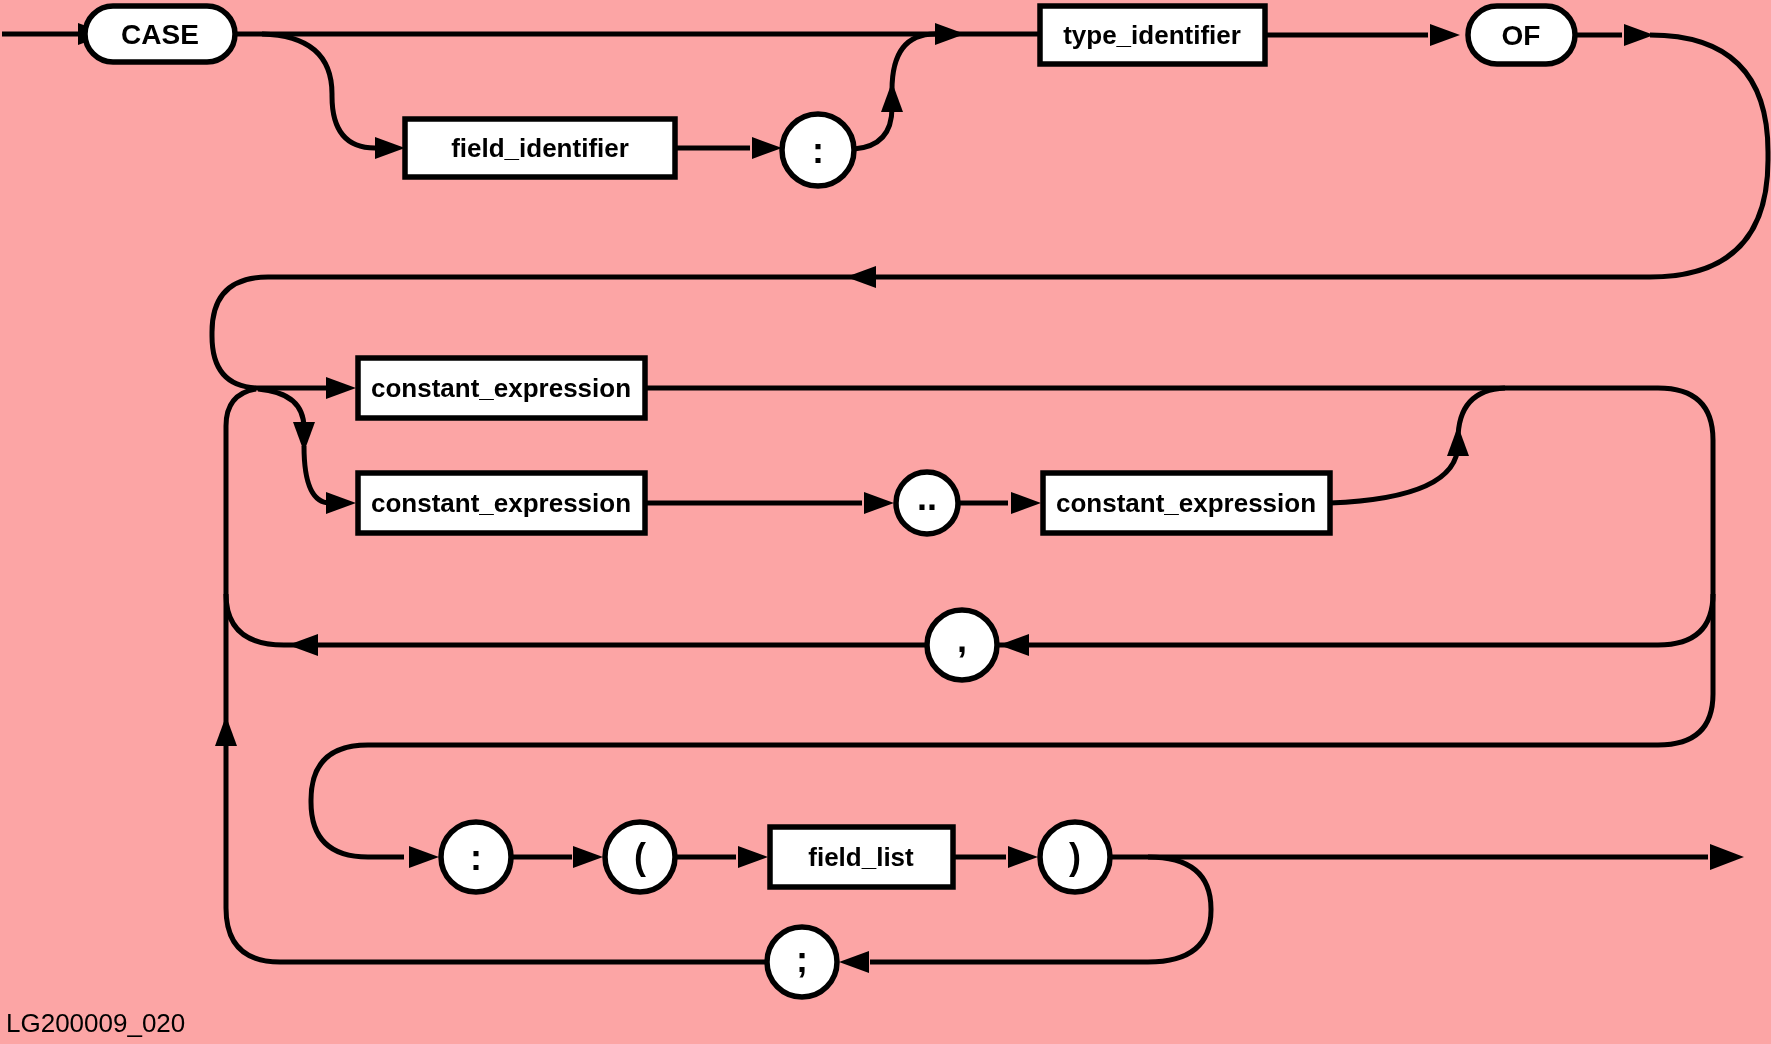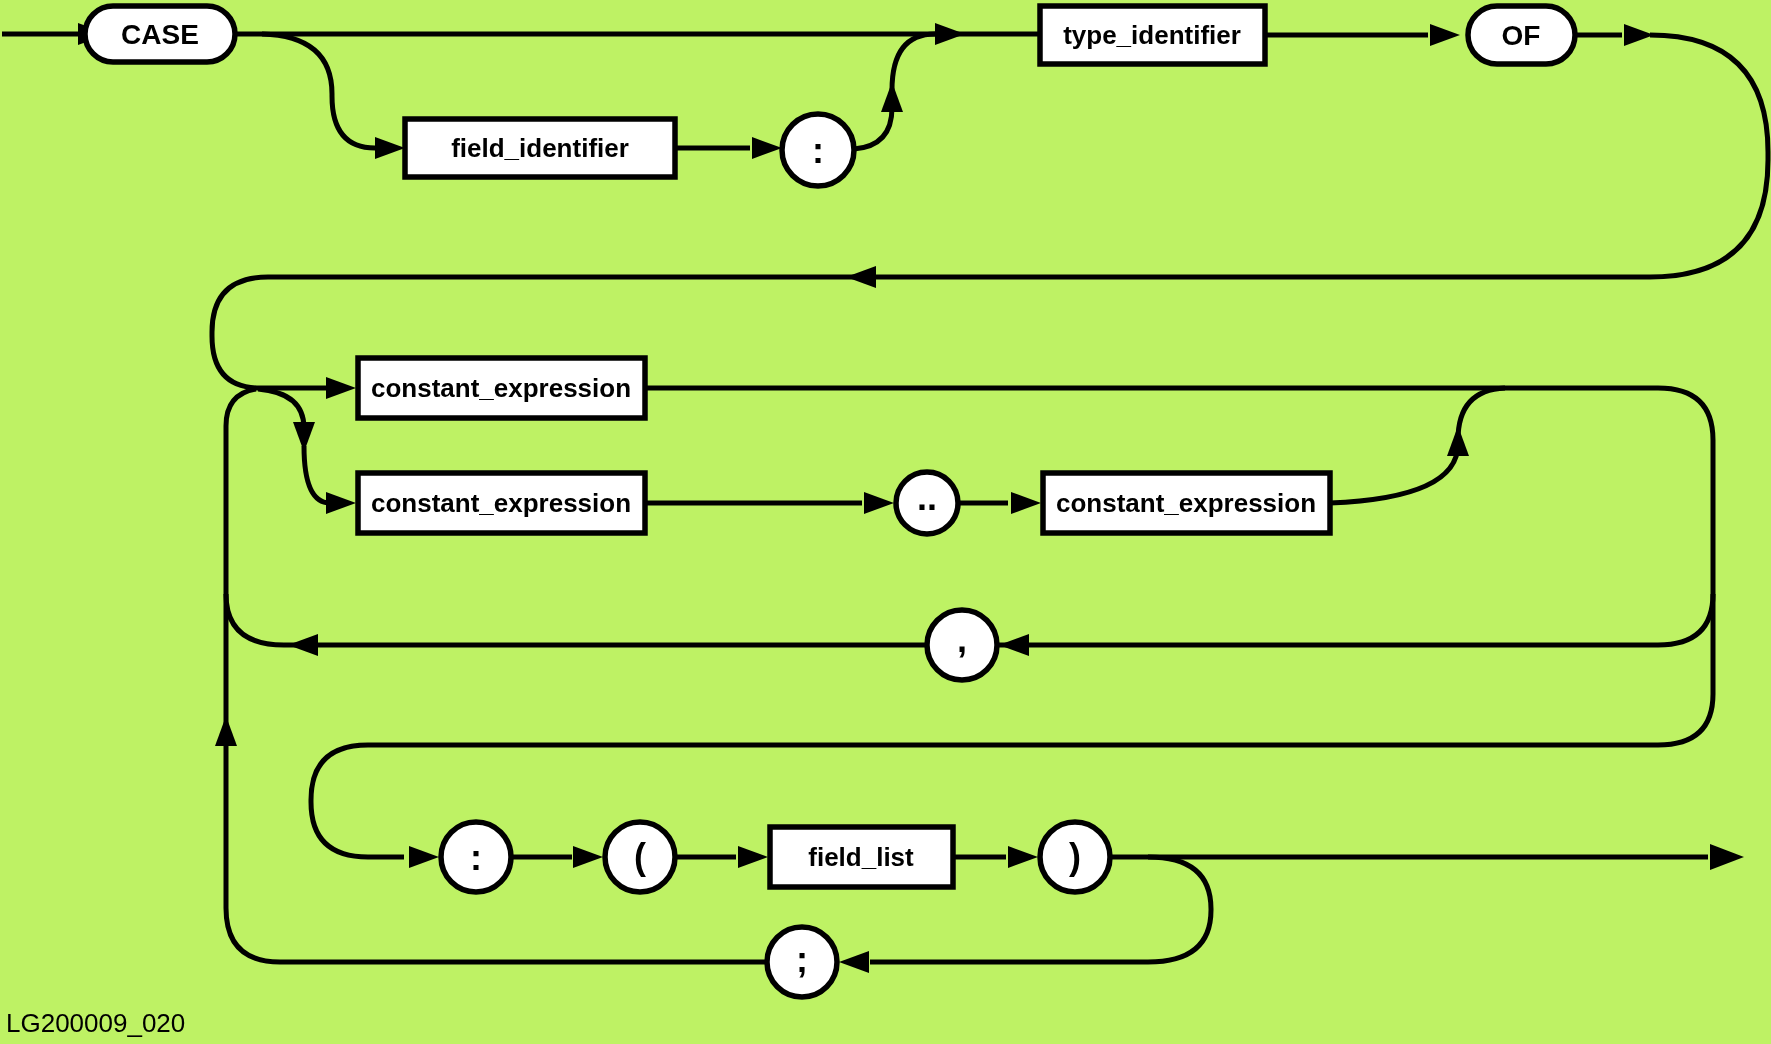--- a/index.html
+++ b/index.html
@@ -1,16 +1,16 @@
 <!DOCTYPE html>
 <html><head>
 <meta charset="utf-8">
 <style>
   html,body{margin:0;padding:0;background:#ffffff;}
-  .stage{position:relative;width:1771px;height:1044px;background:#bef264;overflow:hidden;}
+  .stage{position:relative;width:1771px;height:1044px;background:#fca5a5;overflow:hidden;}
   svg{display:block;}
   .track{fill:none;stroke:#000000;stroke-width:5;stroke-linecap:butt;}
   .shape{fill:#ffffff;stroke:#000000;stroke-width:5.5;}
   .arrow{fill:#000000;stroke:none;}
   .lbl{font-family:"Liberation Sans",sans-serif;font-weight:700;font-size:26px;fill:#000000;text-anchor:middle;}
   .lbl-big{font-family:"Liberation Sans",sans-serif;font-weight:700;font-size:28px;fill:#000000;text-anchor:middle;}
   .glyph{font-family:"Liberation Sans",sans-serif;font-weight:700;font-size:36px;fill:#000000;text-anchor:middle;}
   .figlabel{font-family:"Liberation Sans",sans-serif;font-weight:400;font-size:26px;fill:#000000;text-anchor:start;}
 </style>
 </head>

